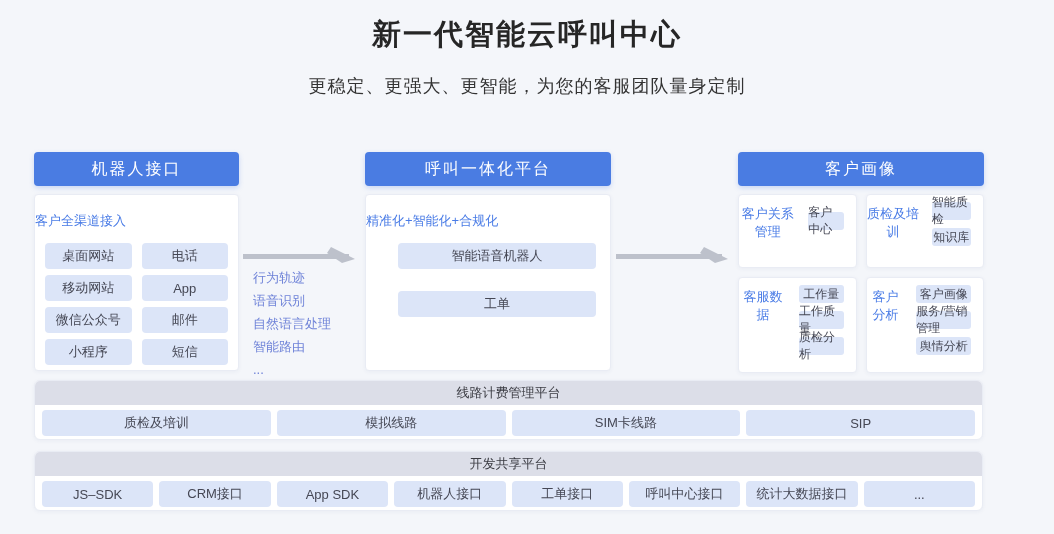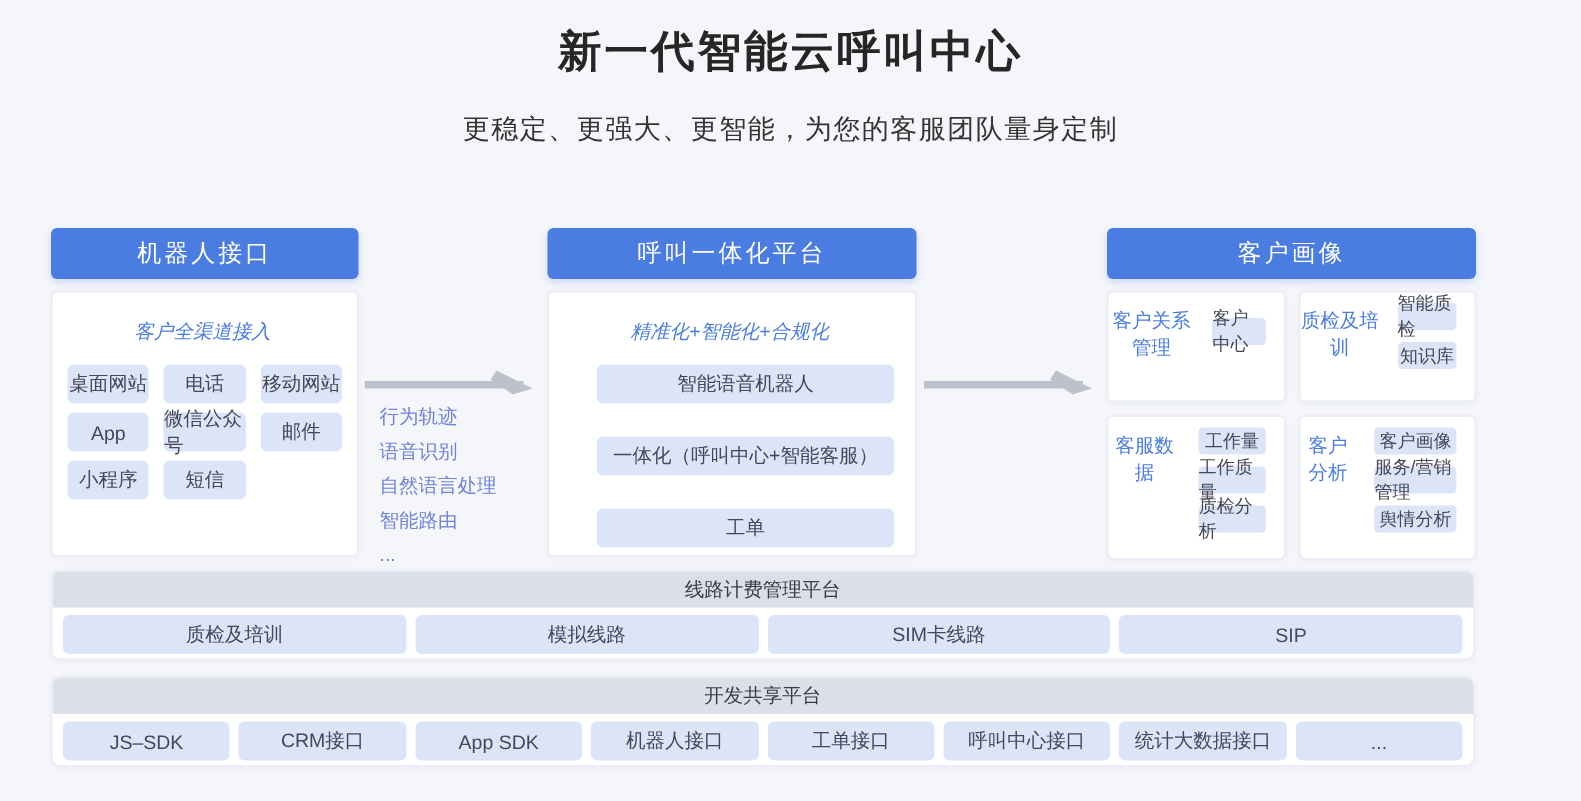--- a/index.html
+++ b/index.html
@@ -28,29 +28,29 @@
 
   .card {
     position:absolute; background:#fff; border:1px solid #e9ecf4;
     border-radius:4px; box-shadow:0 1px 4px rgba(40,60,120,0.05);
     box-sizing:border-box;
   }
   #card-access   { left:34px;  top:194px; width:205px; height:177px; }
   #card-platform { left:365px; top:194px; width:246px; height:177px; }
 
   .card-title {
-    text-align:center; color:#4a7ce6; font-size:13px; margin:17px 3px 0 0;font-style:italic;
+    color:#4a7ce6; font-size:13px; margin:17px 3px 0 0;
   }
   .chip {
     background:#dce5f8; border-radius:4px; height:26px;
     display:flex; align-items:center; justify-content:center;
     font-size:13px; color:#454754; box-sizing:border-box;
   }
   #access-grid {
-    display:grid; grid-template-columns:1fr 1fr 1fr; gap:6px 10px;
+    display:grid; grid-template-columns:1fr 1fr; gap:6px 10px;
     padding:13px 10px 0 10px;
   }
   #platform-list {
     display:flex; flex-direction:column; gap:22px; padding:13px 14px 0 32px;
   }
 
   
   .flow-arrow { position:absolute; }
   #arrow1 { left:243px; top:245px; }
   #arrow2 { left:616px; top:245px; }
@@ -127,21 +127,20 @@
       <div>语音识别</div>
       <div>自然语言处理</div>
       <div>智能路由</div>
       <div>...</div>
     </div>
 
   <div class="card" id="card-platform">
     <div class="card-title">精准化+智能化+合规化</div>
     <div id="platform-list">
         <div class="chip">智能语音机器人</div>
-        <div class="chip">一体化（呼叫中心+智能客服）</div>
         <div class="chip">工单</div>
       </div>
   </div>
 
   <svg class="flow-arrow" id="arrow2" width="118" height="20">
     <rect x="0" y="9" width="106" height="5" fill="#bdc1cb"></rect>
     <path d="M88 2 L112 14 L99 18 L84 8 Z" fill="#bdc1cb"></path>
   </svg>
 
   <div id="portrait-grid">

